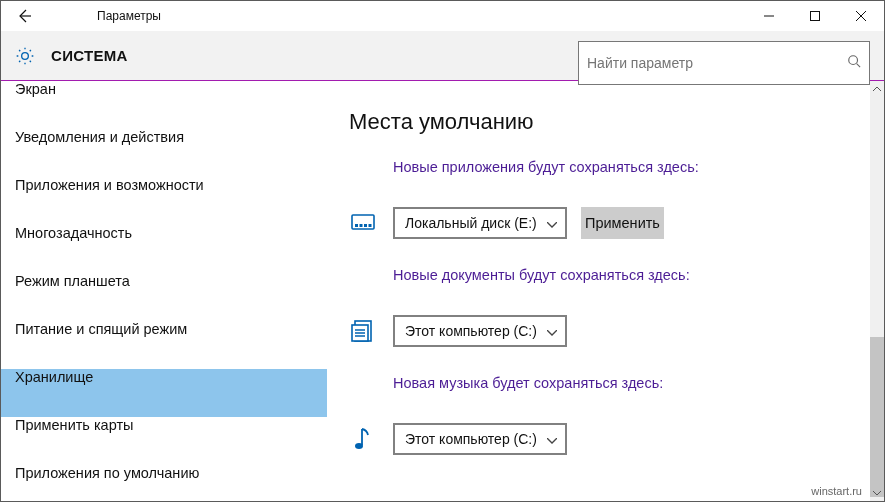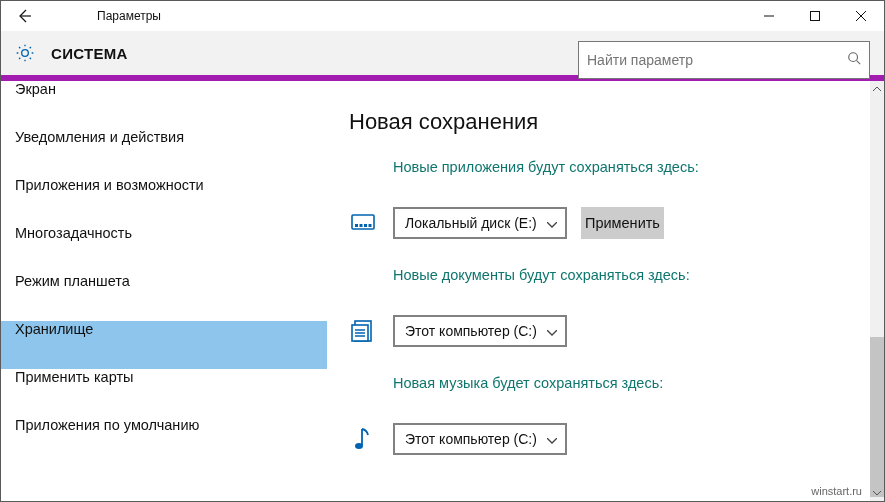--- a/index.html
+++ b/index.html
@@ -5,38 +5,38 @@
   * { box-sizing: border-box; margin: 0; padding: 0; font-family: "Segoe UI", Tahoma, sans-serif; }
   html, body { width: 885px; height: 502px; overflow: hidden; background: #fff; }
   .window { width: 885px; height: 502px; border: 1px solid #5a5a5a; display: flex; flex-direction: column; background: #fff; position: relative; }
 
   .titlebar { height: 30px; display: flex; align-items: center; background: #fff; position: relative; gap: 48px; }
   .back-btn { width: 46px; height: 30px; display: flex; align-items: center; justify-content: center; cursor: default; }
   .title-text { font-size: 12px; color: #111; margin-left: 2px; }
   .win-controls { position: absolute; right: 0; top: 0; display: flex; }
   .win-btn { width: 46px; height: 30px; display: flex; align-items: center; justify-content: center; }
 
-  .header { height: 50px; background: #f2f2f2; display: flex; align-items: center; padding-left: 14px; padding-right: 14px; position: relative; border-bottom: 6px solid #a21caf;}
+  .header { height: 50px; background: #f2f2f2; display: flex; align-items: center; padding-left: 14px; padding-right: 14px; position: relative; border-bottom: 1px solid #a21caf;}
   .gear { width: 20px; height: 20px; margin-right: 16px; color: #0063b1; }
   .section-title { font-size: 15px; font-weight: 600; letter-spacing: 0.3px; color: #111; }
-  .search-wrap { position: absolute; right: 14px; top: 10px; width: 292px; height: 38px; border: 1px solid #777; background: #fff; display: flex; align-items: center; padding: 2px 8px; }
+  .search-wrap { position: absolute; right: 14px; top: 10px; width: 292px; height: 44px; border: 1px solid #777; background: #fff; display: flex; align-items: center; padding: 2px 8px; }
   .search-input { flex: 1; border: none; outline: none; font-size: 14px; color: #666; background: transparent; }
   .search-icon { color: #555; }
 
   .body { flex: 1; display: flex; min-height: 0; }
   .sidebar { width: 326px; background: #fff; overflow: hidden; }
   .side-item { height: 48px; display: flex; padding-left: 14px; font-size: 14.5px; color: #111; cursor: default; border-bottom: 0; }
   .side-item.active { background: #8dc5ec; }
 
   .content { flex: 1; position: relative; overflow: hidden; padding: 28px 36px 0 22px; }
   .page-title { font-size: 22px; font-weight: 400; color: #111; margin-bottom: 24px; }
   .page-sub { font-size: 14.5px; color: #222; line-height: 1.45; max-width: 440px; margin-bottom: 28px; }
 
   .row { margin-bottom: 28px; }
-  .row-label { font-size: 14.5px; color: #0f766e; margin-left: 44px; margin-bottom: 10px; }
+  .row-label { font-size: 14.5px; color: #4c1d95; margin-left: 44px; margin-bottom: 10px; }
   .row-controls { display: flex; align-items: center; gap: 14px; margin-top: 32px; }
   .row-icon { width: 28px; display: flex; justify-content: center; color: #0063b1; margin-right: 2px; }
   .dropdown { height: 32px; border: 2px solid #818181; width: 174px; display: flex; align-items: center; justify-content: space-between; padding: 0 8px 0 10px; font-size: 14px; color: #111; background: #fff; }
   .chev { color: #444; }
   .apply-btn { height: 32px; padding: 0 4px; background: #ccc; border: none; font-size: 14.5px; color: #111; display: flex; align-items: center; }
 
   .scroll-track { position: absolute; right: 0; top: 0; width: 14px; height: 100%; background: #f0f0f0; }
   .scroll-arrow { width: 14px; height: 16px; display: flex; align-items: center; justify-content: center; color: #555; }
   .scroll-thumb { position: absolute; right: 0; top: 256px; width: 14px; height: 160px; background: #c4c4c4; }
 
@@ -103,33 +103,36 @@
         </div>
       <div class="side-item">
           <span>Приложения и возможности</span>
         </div>
       <div class="side-item">
           <span>Многозадачность</span>
         </div>
       <div class="side-item">
           <span>Режим планшета</span>
         </div>
+      <div class="side-item">
+          <span>Питание и спящий режим</span>
+        </div>
       <div class="side-item active">
           <span>Хранилище</span>
         </div>
       <div class="side-item">
           <span>Применить карты</span>
         </div>
       <div class="side-item">
           <span>Приложения по умолчанию</span>
         </div>
     </div>
 
     <div class="content">
-      <div class="page-title">Новая сохранения</div>
+      <div class="page-title">Места умолчанию</div>
 
       <div class="row">
         <div class="row-label">Новые приложения будут сохраняться здесь:</div>
         <div class="row-controls">
           <div class="row-icon">
             <svg width="24" height="20" viewBox="0 0 24 20">
                 <rect x="1" y="2" width="22" height="14" rx="1" stroke="#0063b1" fill="none" stroke-width="1.6"></rect>
                 <rect x="4" y="11" width="3" height="3" fill="#0063b1"></rect>
                 <rect x="8.5" y="11" width="3" height="3" fill="#0063b1"></rect>
                 <rect x="13" y="11" width="3" height="3" fill="#0063b1"></rect>

